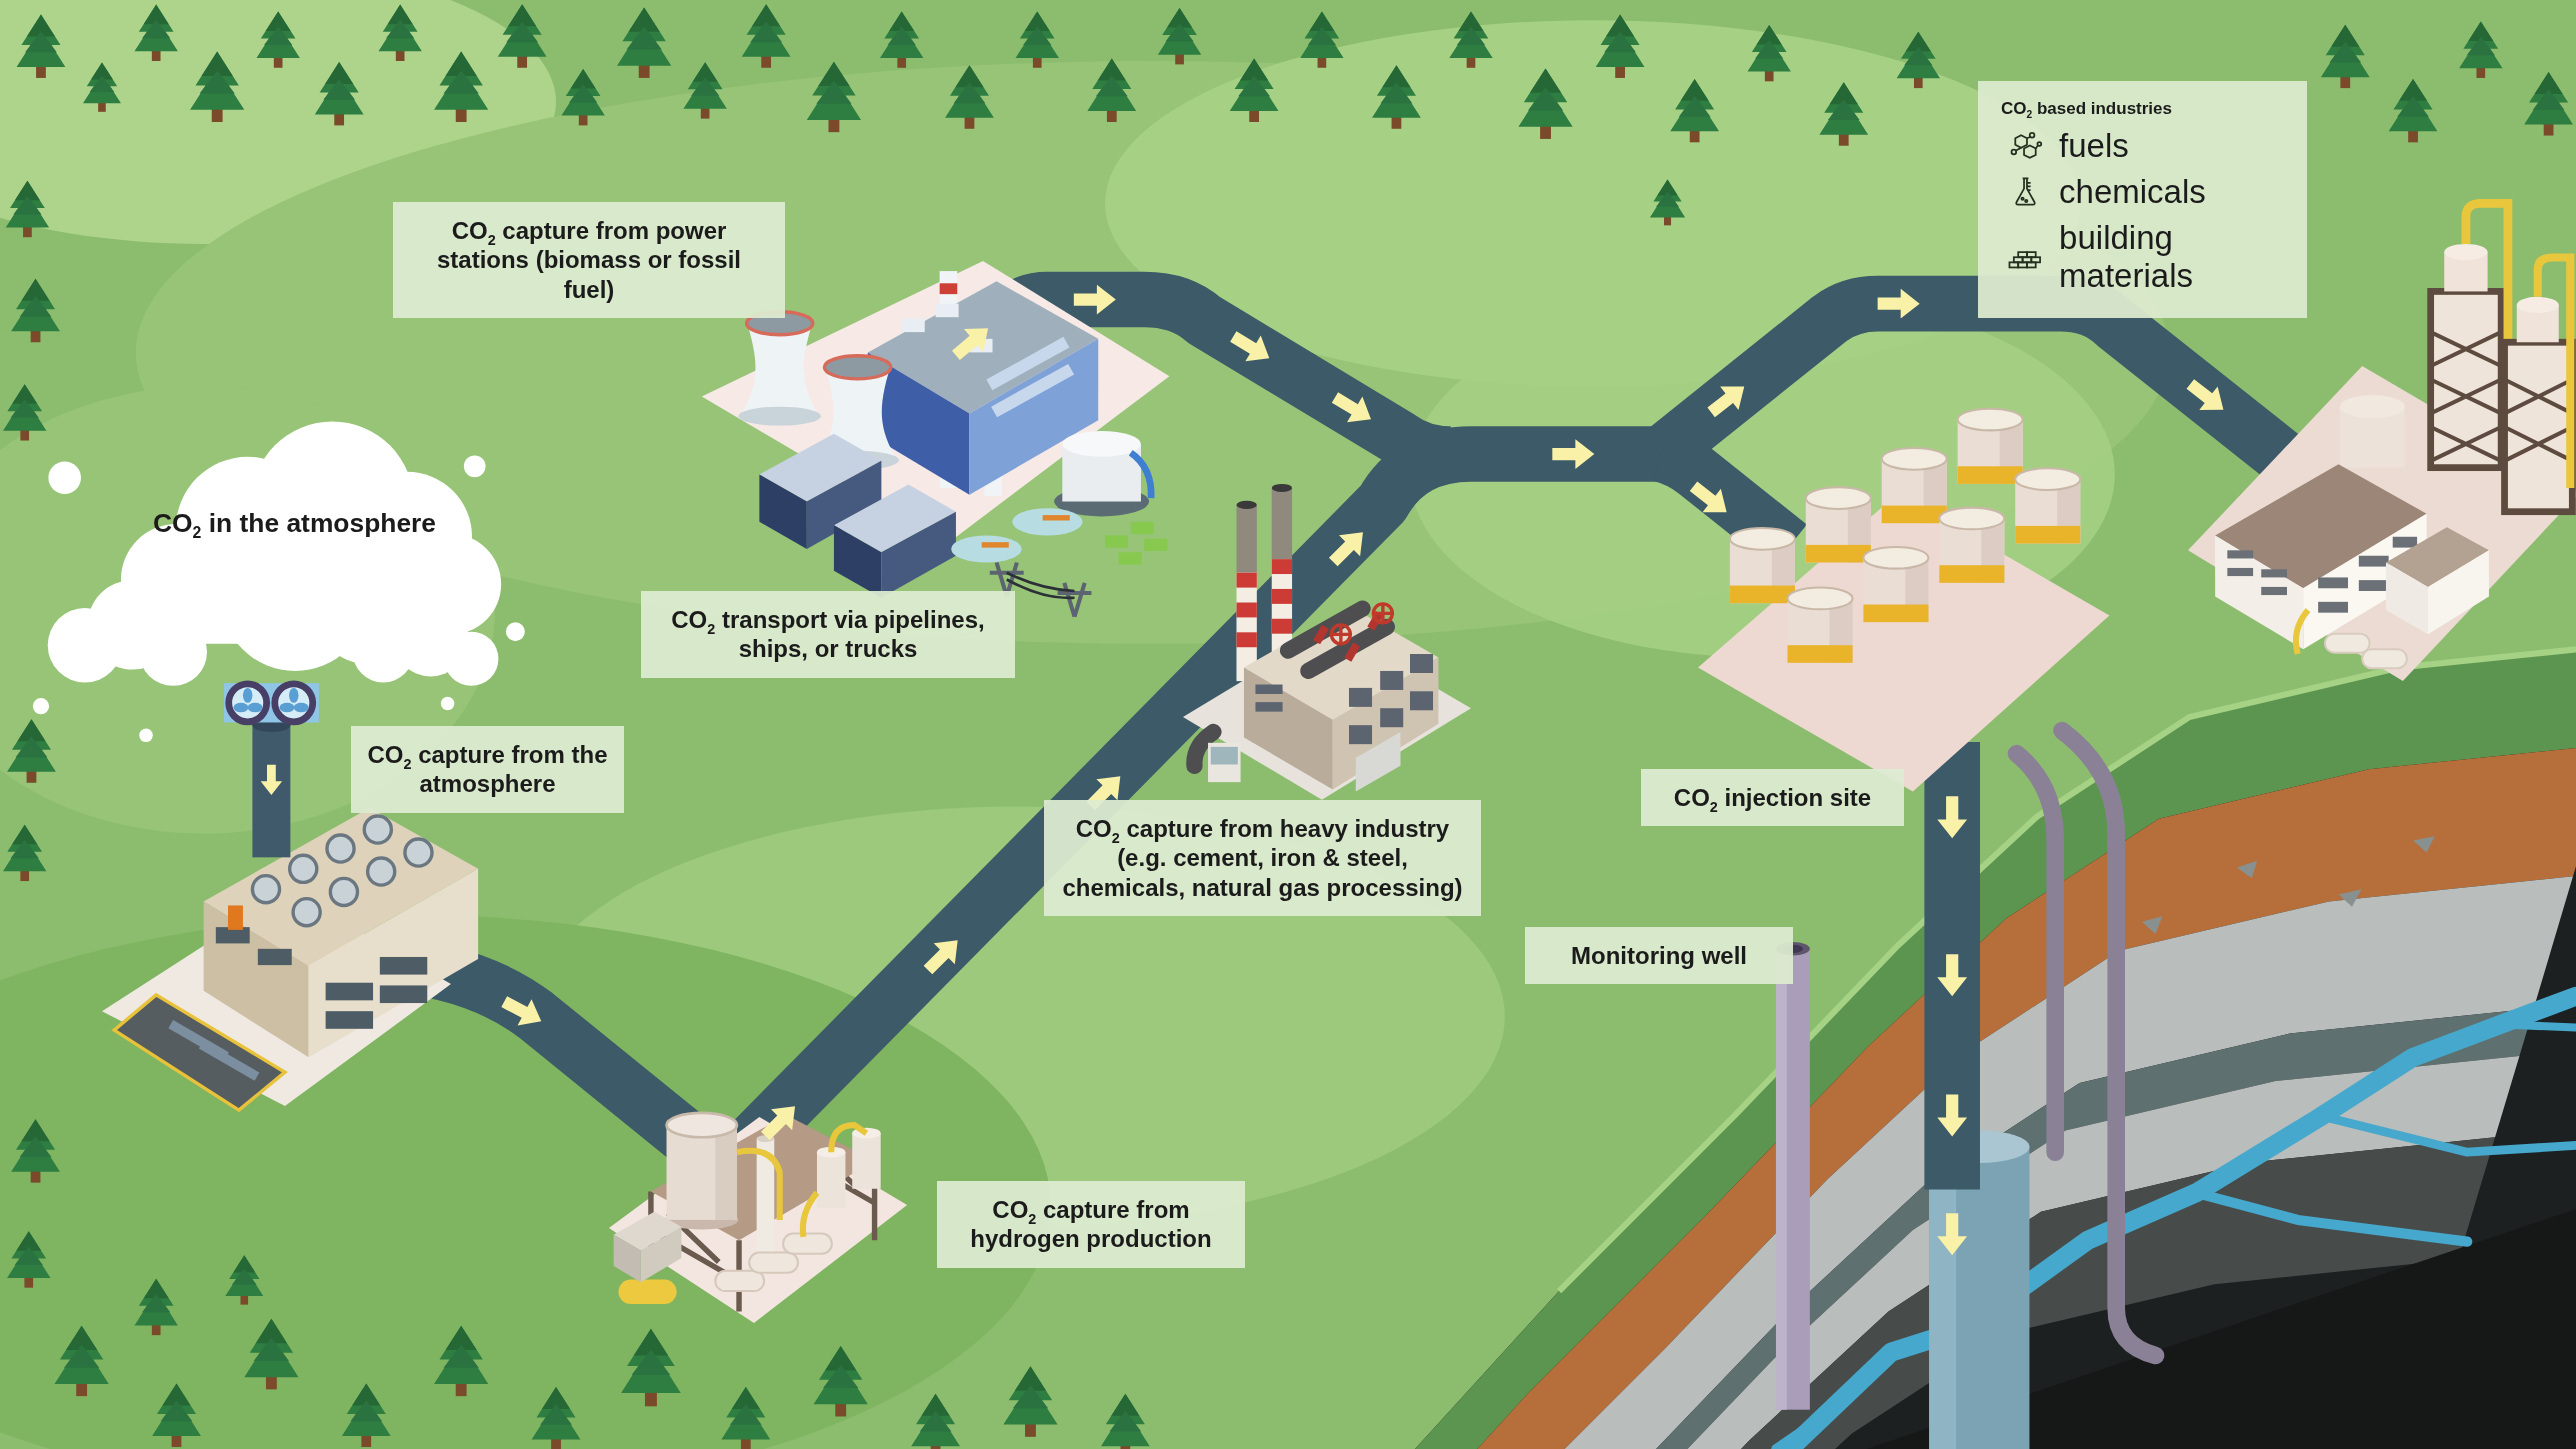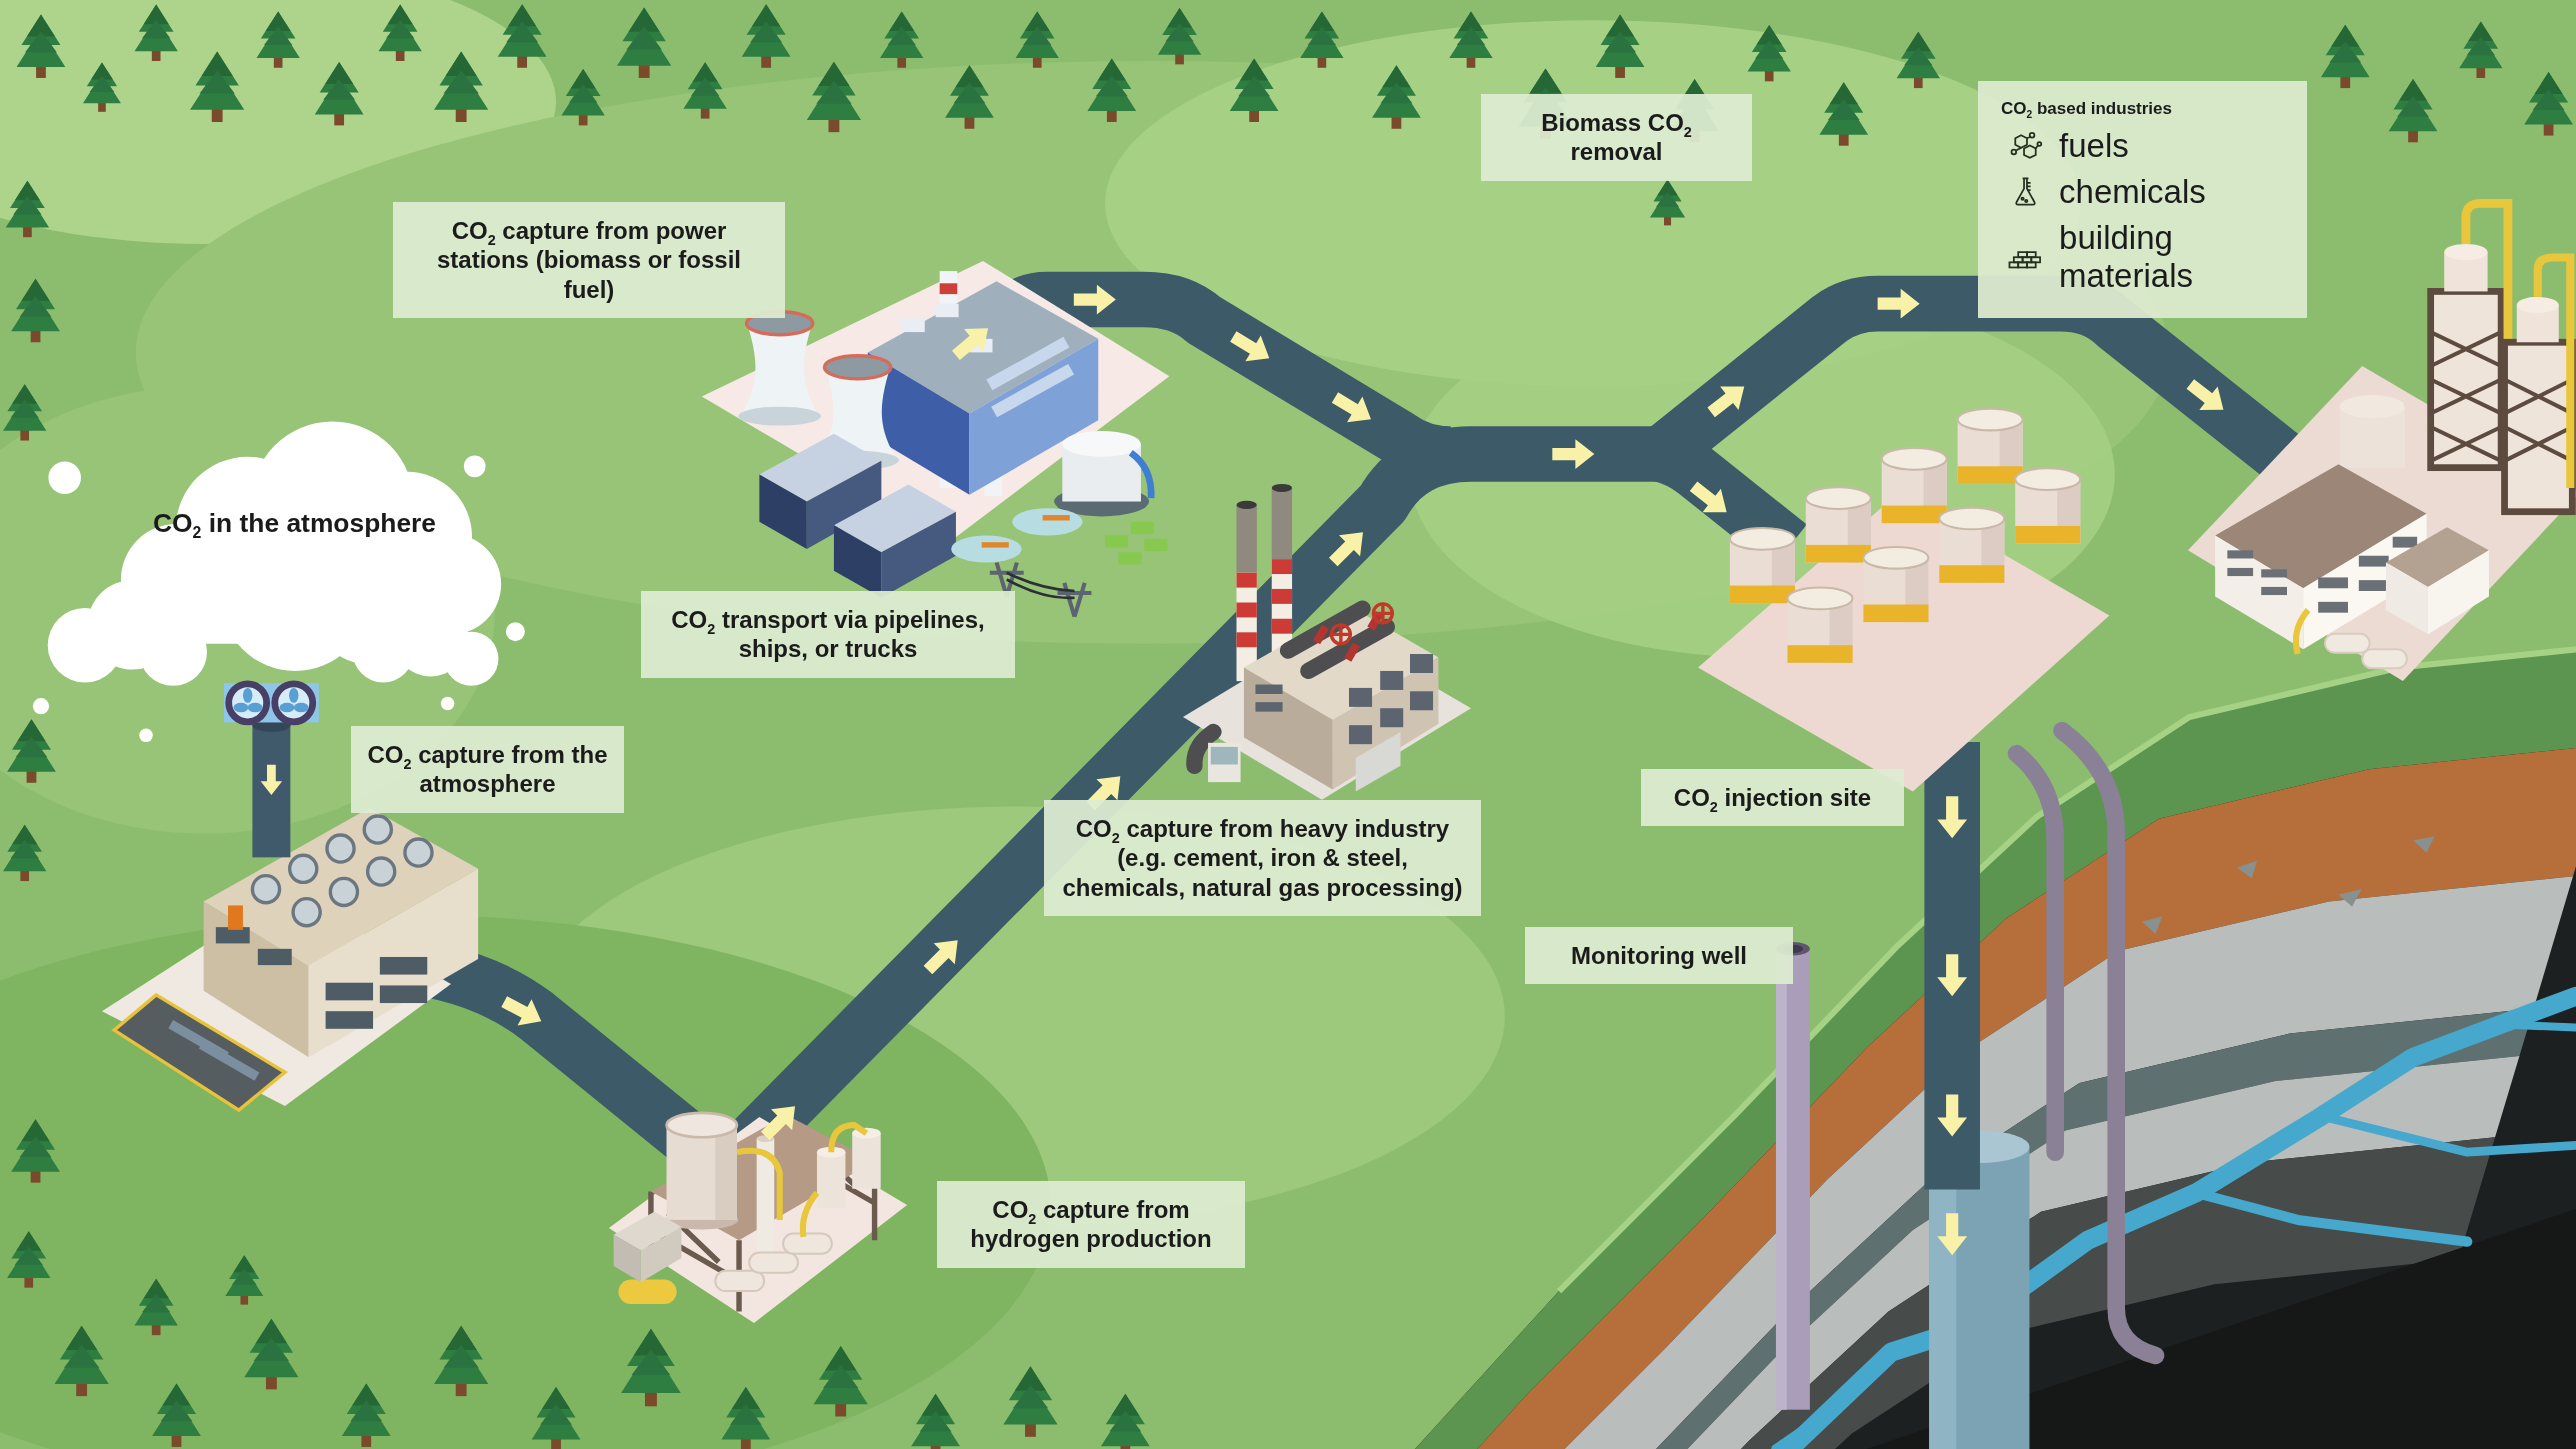--- a/index.html
+++ b/index.html
@@ -491,23 +491,20 @@
 </svg>
 
 <div class="label label--cloud" style="left:115px;top:507px;width:359px;">
   <span>CO</span><sub>2</sub><span> in the atmosphere</span>
 </div>
 
 <div class="label" style="left:393px;top:202px;width:392px;">
   <span>CO</span><sub>2</sub><span> capture from power stations (biomass or fossil fuel)</span>
 </div>
 
-<div class="label" style="left:1481px;top:94px;width:271px;">
-  <span>Biomass CO</span><sub>2</sub><span> removal</span>
-</div>
 
 <div class="label" style="left:641px;top:591px;width:374px;">
   <span>CO</span><sub>2</sub><span> transport via pipelines, ships, or trucks</span>
 </div>
 
 <div class="label" style="left:351px;top:726px;width:273px;">
   <span>CO</span><sub>2</sub><span> capture from the atmosphere</span>
 </div>
 
 <div class="label" style="left:1044px;top:800px;width:437px;">

